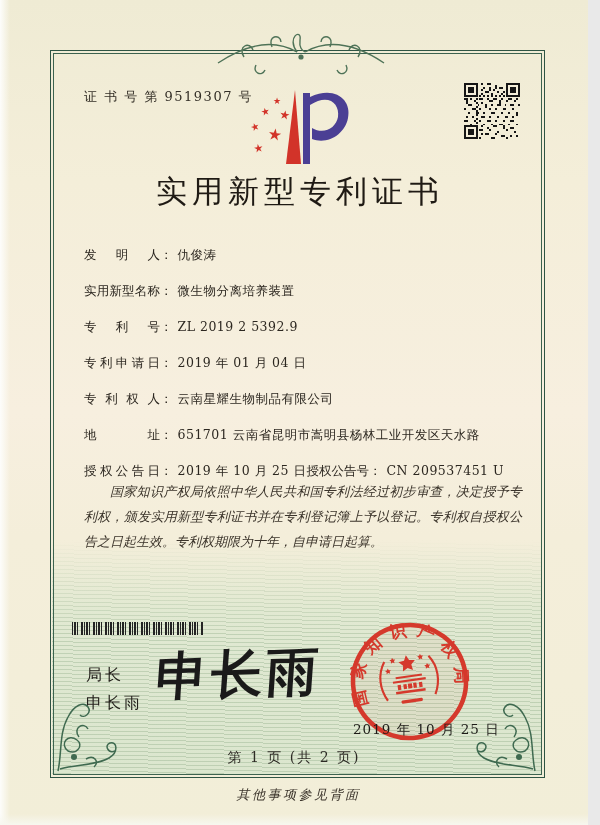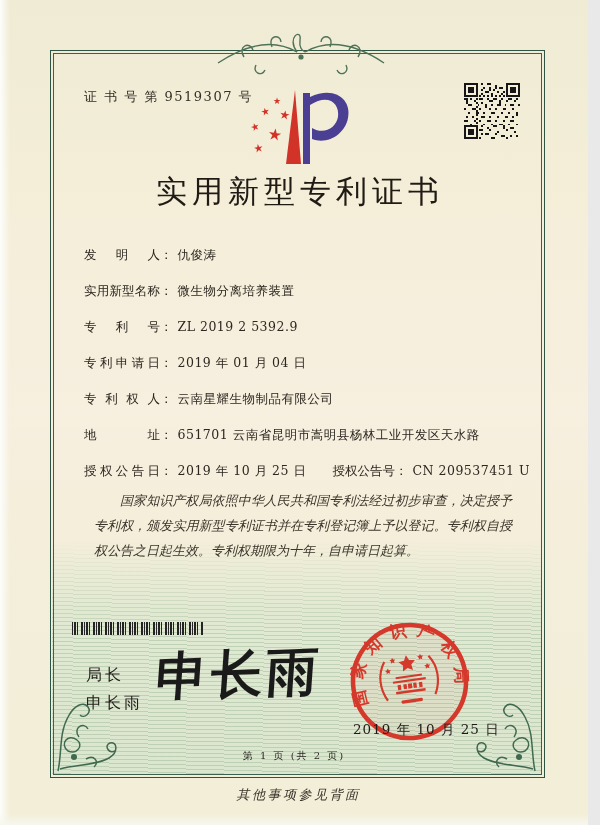--- a/index.html
+++ b/index.html
@@ -24,33 +24,33 @@
   .cert-no{position:absolute;left:84px;top:88px;font-size:13px;letter-spacing:1.5px;color:#332e26;}
   .qr{position:absolute;left:464px;top:83px;width:56px;height:56px;}
   .logo{position:absolute;left:243px;top:84px;width:118px;height:86px;}
   .title{position:absolute;left:0;right:0;top:171px;text-align:center;font-size:31px;
     letter-spacing:5px;color:#1f1a14;font-weight:500;padding-left:12px;}
   .fields{position:absolute;left:84px;top:247px;right:55px;font-size:12.5px;color:#2c2720;}
   .frow{margin-bottom:21px;white-space:nowrap;height:15px;}
   .flabel{display:inline-block;width:76px;text-align:justify;text-align-last:justify;vertical-align:bottom;}
   .fcolon{margin-right:5px;}
   .fval{letter-spacing:.5px;}
-  .fpair2{margin-left:26px;}
+  .fpair2{}
   .paras{position:absolute;left:84px;width:438px;top:479px;font-size:13px;line-height:25px;
     font-style:italic;color:#3a332a;text-align:justify;}
-  .paras p{margin:10px;text-indent:2em;font-family:Liberation Mono, monospace;}
+  .paras p{margin:0;text-indent:2em;}
   .barcode{position:absolute;left:72px;top:622px;width:131px;height:13px;
     background:repeating-linear-gradient(90deg,#242424 0 1px,transparent 1px 2px,#242424 2px 4px,
     transparent 4px 5px,#242424 5px 6px,transparent 6px 9px,#242424 9px 11px,transparent 11px 12px);}
   .director{position:absolute;left:86px;top:661px;font-size:16px;color:#23201b;line-height:28px;letter-spacing:3px;}
   .signature{position:absolute;left:156px;top:640px;font-size:52px;color:#1a1a1a;letter-spacing:3px;
     font-weight:bold;transform:rotate(-2deg) skewX(-6deg);}
   .seal{position:absolute;left:349px;top:621px;width:121px;height:121px;transform:rotate(-8deg);}
   .seal-date{position:absolute;left:353px;top:721px;font-size:13.5px;letter-spacing:1px;color:#1d1b18;}
-  .page-info{position:absolute;left:0;right:0;top:749px;text-align:center;font-size:10px;
+  .page-info{position:absolute;left:0;right:0;top:749px;text-align:center;font-size:14px;
     color:#2c2a24;letter-spacing:2px;}
   .footer-note{position:absolute;left:0;right:0;top:786px;text-align:center;font-size:13px;
     font-style:italic;color:#3a332a;letter-spacing:2.5px;margin-left:9px;}
 </style>
 </head>
 <body>
 
 <div class="page">
 
   <div class="edge-left"></div>

